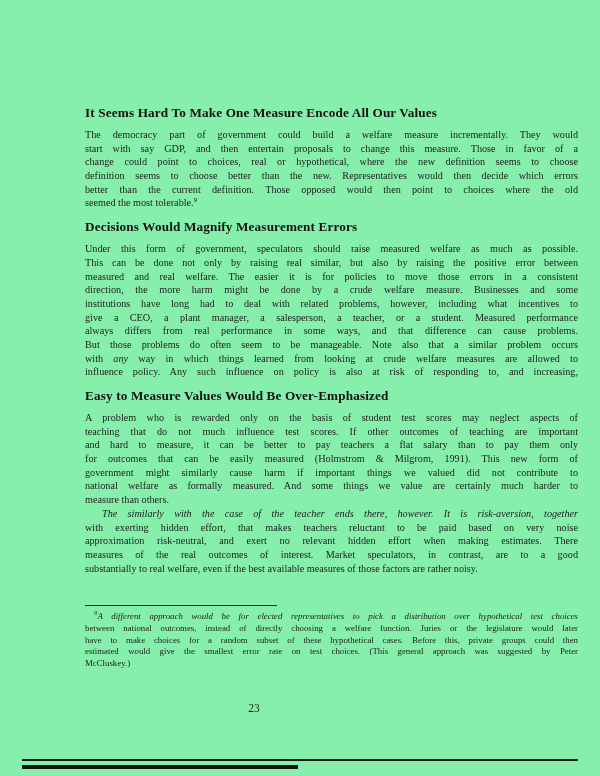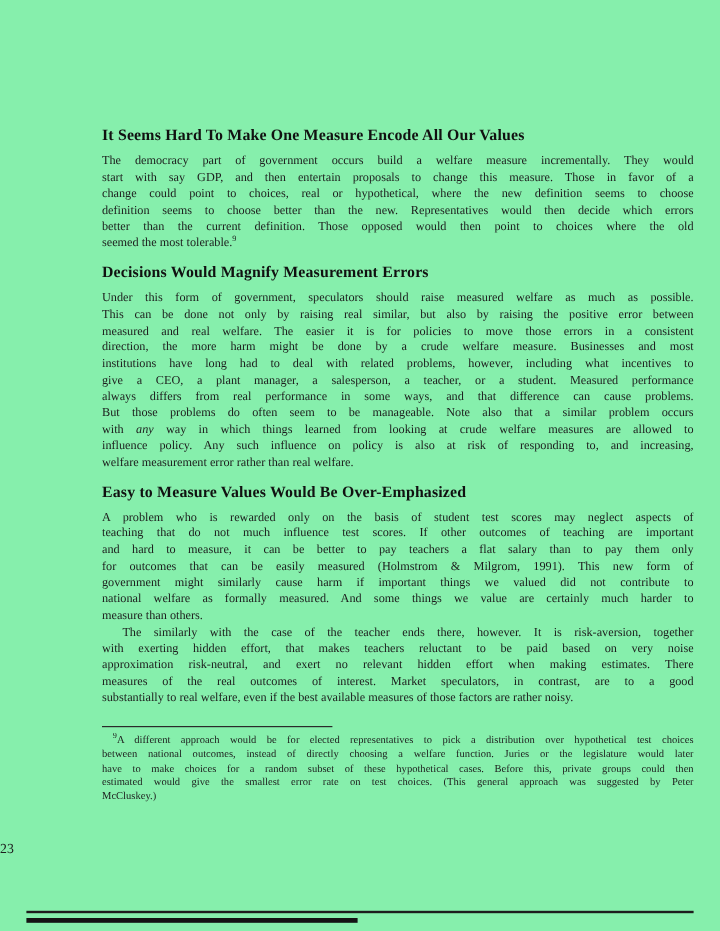--- a/index.html
+++ b/index.html
@@ -13,65 +13,64 @@
     margin:9px 0 8px 0;letter-spacing:0.15px;line-height:15px;
   }
   .text-col .sec-h:first-child{margin-top:0;}
   .para{margin:0;}
   .tline{
     font-size:10.2px;line-height:13.7px;height:13.7px;
     text-align:justify;text-align-last:justify;
     overflow:hidden;
   }
   .tline.lastline{text-align:left;text-align-last:left;}
-  .indent-first .tline:first-child{padding-left:17px;}
+  .indent-first .tline:first-child{padding-left:17px;font-style:italic;}
   sup{font-size:6.8px;vertical-align:super;line-height:0;}
   em{font-style:italic;}
   .footnote{position:absolute;left:85px;top:605px;width:493px;}
   .fn-rule{width:192px;border-top:1.2px solid #2a2a2a;margin-bottom:5px;}
   .fn-text .tline{font-size:8.8px;line-height:11.8px;height:11.8px;}
   .fn-text.indent-first .tline:first-child{padding-left:9px;}
   .page-num{
-    position:absolute;top:702px;left:0;width:508px;
+    position:absolute;top:702px;left:0;width:508px;text-align:center;
     font-size:11.5px;color:#1c1c1c;
   }
   .artifact{position:absolute;background:#1d1d1d;}
   .a1{left:22px;width:556px;top:759px;height:2px;}
   .a2{left:22px;width:276px;top:765px;height:4px;background:#141414;}
 </style>
 </head>
 <body>
 
 <div class="page">
 
   <main class="text-col">
 
     <h1 class="sec-h">It Seems Hard To Make One Measure Encode All Our Values</h1>
     <div class="para">
-        <div class="tline">The democracy part of government occurs build a welfare measure incrementally. They would</div>
+        <div class="tline">The democracy part of government could build a welfare measure incrementally. They would</div>
         <div class="tline">start with say GDP, and then entertain proposals to change this measure. Those in favor of a</div>
         <div class="tline">change could point to choices, real or hypothetical, where the new definition seems to choose</div>
         <div class="tline">definition seems to choose better than the new. Representatives would then decide which errors</div>
         <div class="tline">better than the current definition. Those opposed would then point to choices where the old</div>
         <div class="tline lastline">seemed the most tolerable.<sup>9</sup></div>
       </div>
 
     <h1 class="sec-h">Decisions Would Magnify Measurement Errors</h1>
     <div class="para">
         <div class="tline">Under this form of government, speculators should raise measured welfare as much as possible.</div>
         <div class="tline">This can be done not only by raising real similar, but also by raising the positive error between</div>
         <div class="tline">measured and real welfare. The easier it is for policies to move those errors in a consistent</div>
-        <div class="tline">direction, the more harm might be done by a crude welfare measure. Businesses and most</div>
+        <div class="tline">direction, the more harm might be done by a crude welfare measure. Businesses and some</div>
         <div class="tline">institutions have long had to deal with related problems, however, including what incentives to</div>
         <div class="tline">give a CEO, a plant manager, a salesperson, a teacher, or a student. Measured performance</div>
         <div class="tline">always differs from real performance in some ways, and that difference can cause problems.</div>
         <div class="tline">But those problems do often seem to be manageable. Note also that a similar problem occurs</div>
         <div class="tline">with <em>any</em> way in which things learned from looking at crude welfare measures are allowed to</div>
         <div class="tline">influence policy. Any such influence on policy is also at risk of responding to, and increasing,</div>
-        <div class="tline lastline">welfare measurement error rather than real welfare.</div>
       </div>
 
     <h1 class="sec-h">Easy to Measure Values Would Be Over-Emphasized</h1>
     <div class="para">
         <div class="tline">A problem who is rewarded only on the basis of student test scores may neglect aspects of</div>
         <div class="tline">teaching that do not much influence test scores. If other outcomes of teaching are important</div>
         <div class="tline">and hard to measure, it can be better to pay teachers a flat salary than to pay them only</div>
         <div class="tline">for outcomes that can be easily measured (Holmstrom &amp; Milgrom, 1991). This new form of</div>
         <div class="tline">government might similarly cause harm if important things we valued did not contribute to</div>
         <div class="tline">national welfare as formally measured. And some things we value are certainly much harder to</div>

